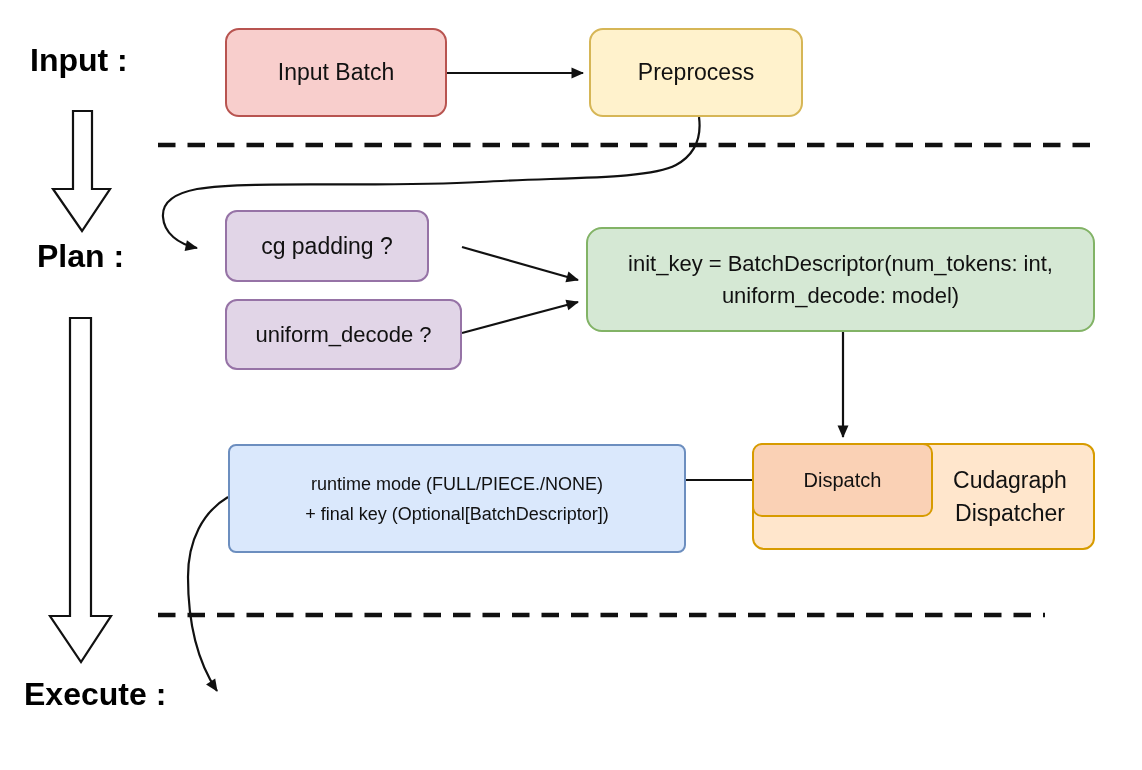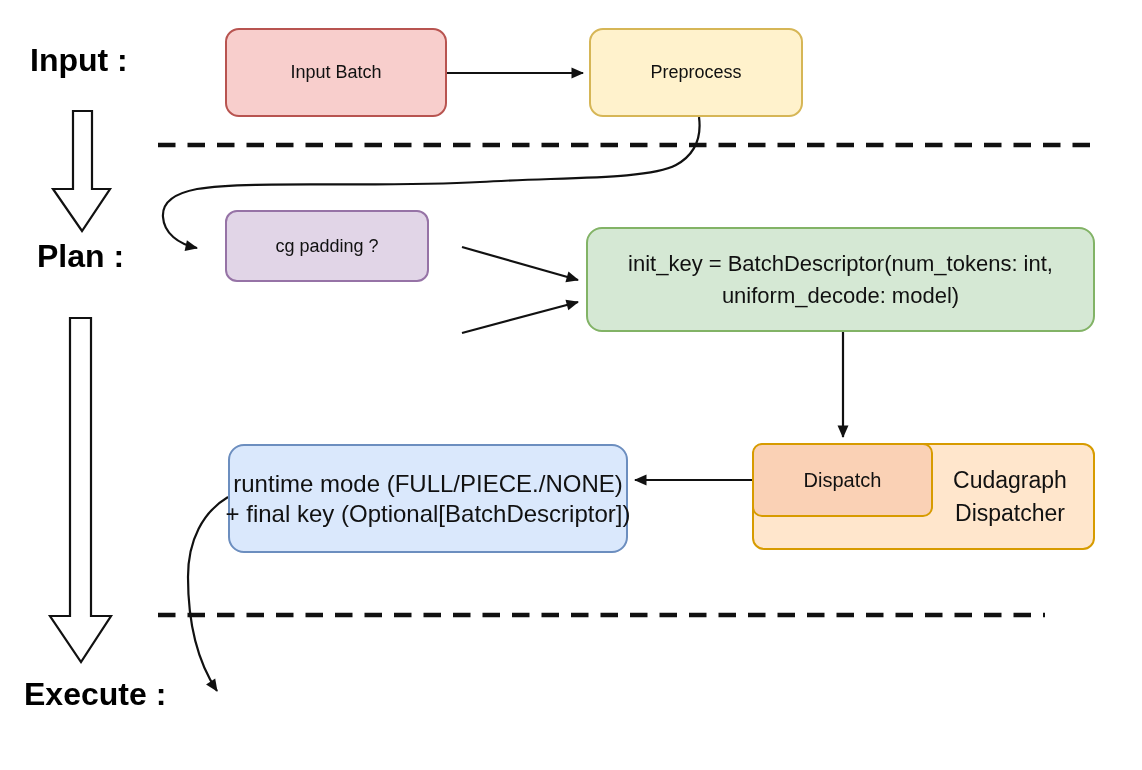--- a/index.html
+++ b/index.html
@@ -25,36 +25,36 @@
     z-index: 2;
   }
   .phase-label {
     position: absolute;
     font-weight: bold;
     font-size: 32px;
     color: #000;
     z-index: 2;
     white-space: nowrap;
   }
-  .t23 { font-size: 18px; }
+  .t23 { font-size: 23px; }
   .t22 { font-size: 22px; }
   .t20 { font-size: 20px; }
   .node .ln { display: block; white-space: pre; }
 
   
   #n-input-batch     { left:225px; top:28px;  width:222px; height:89px;  border-radius:14px; }
   #n-preprocess      { left:589px; top:28px;  width:214px; height:89px;  border-radius:14px; }
   #n-cg-padding      { left:225px; top:210px; width:204px; height:72px;  border-radius:12px; }
   #n-uniform-decode  { left:225px; top:299px; width:237px; height:71px;  border-radius:12px; }
   #n-init-key        { left:586px; top:227px; width:509px; height:105px; border-radius:16px; font-size:22px; line-height:32px; }
   #n-cuda-outer      { left:752px; top:443px; width:343px; height:107px; border-radius:12px; z-index:1;
                        justify-content:center; align-items:flex-end; font-size:23px; line-height:33px; }
   #n-cuda-outer .txt { width:166px; text-align:center; }
   #n-dispatch        { left:752px; top:443px; width:181px; height:74px;  border-radius:10px; z-index:2; }
-  #n-runtime-mode    { left:228px; top:444px; width:400px; height:109px; border-radius:16px; font-size:24px; line-height:30px; }
+  #n-runtime-mode    { left:228px; top:444px; width:458px; height:109px; border-radius:8px; font-size:18px; line-height:30px; }
   #n-execute-code    { left:223px; top:643px; width:619px; height:105px; border-radius:14px;
                        font-family:"Liberation Mono", monospace; font-size:22px; line-height:29px;
                        color:#404040; align-items:flex-start; padding-left:13px; text-align:left; }
   #lbl-input   { left:30px; top:42px;  }
   #lbl-plan    { left:37px; top:238px; }
   #lbl-execute { left:24px; top:676px; }
 </style>
 </head>
 <body>
 
@@ -91,20 +91,23 @@
   </div>
 
   <div class="node t23" id="n-preprocess" style="background-color: rgb(255, 242, 204); border-color: rgb(214, 182, 86);">
     <span class="ln">Preprocess</span>
   </div>
 
   <div class="node t23" id="n-cg-padding" style="background-color: rgb(225, 213, 231); border-color: rgb(150, 115, 166);">
     <span class="ln">cg padding ?</span>
   </div>
 
+  <div class="node t22" id="n-uniform-decode" style="background-color: rgb(225, 213, 231); border-color: rgb(150, 115, 166);">
+    <span class="ln">uniform_decode ?</span>
+  </div>
 
   <div class="node" id="n-init-key" style="background-color: rgb(213, 232, 212); border-color: rgb(130, 179, 102);">
     <span class="ln">init_key = BatchDescriptor(num_tokens: int,</span>
     <span class="ln">uniform_decode: model)</span>
   </div>
 
   <div class="node" id="n-cuda-outer" style="background-color: rgb(255, 230, 204); border-color: rgb(215, 155, 0);">
     <span class="txt">
       <span class="ln">Cudagraph</span>
       <span class="ln">Dispatcher</span>

